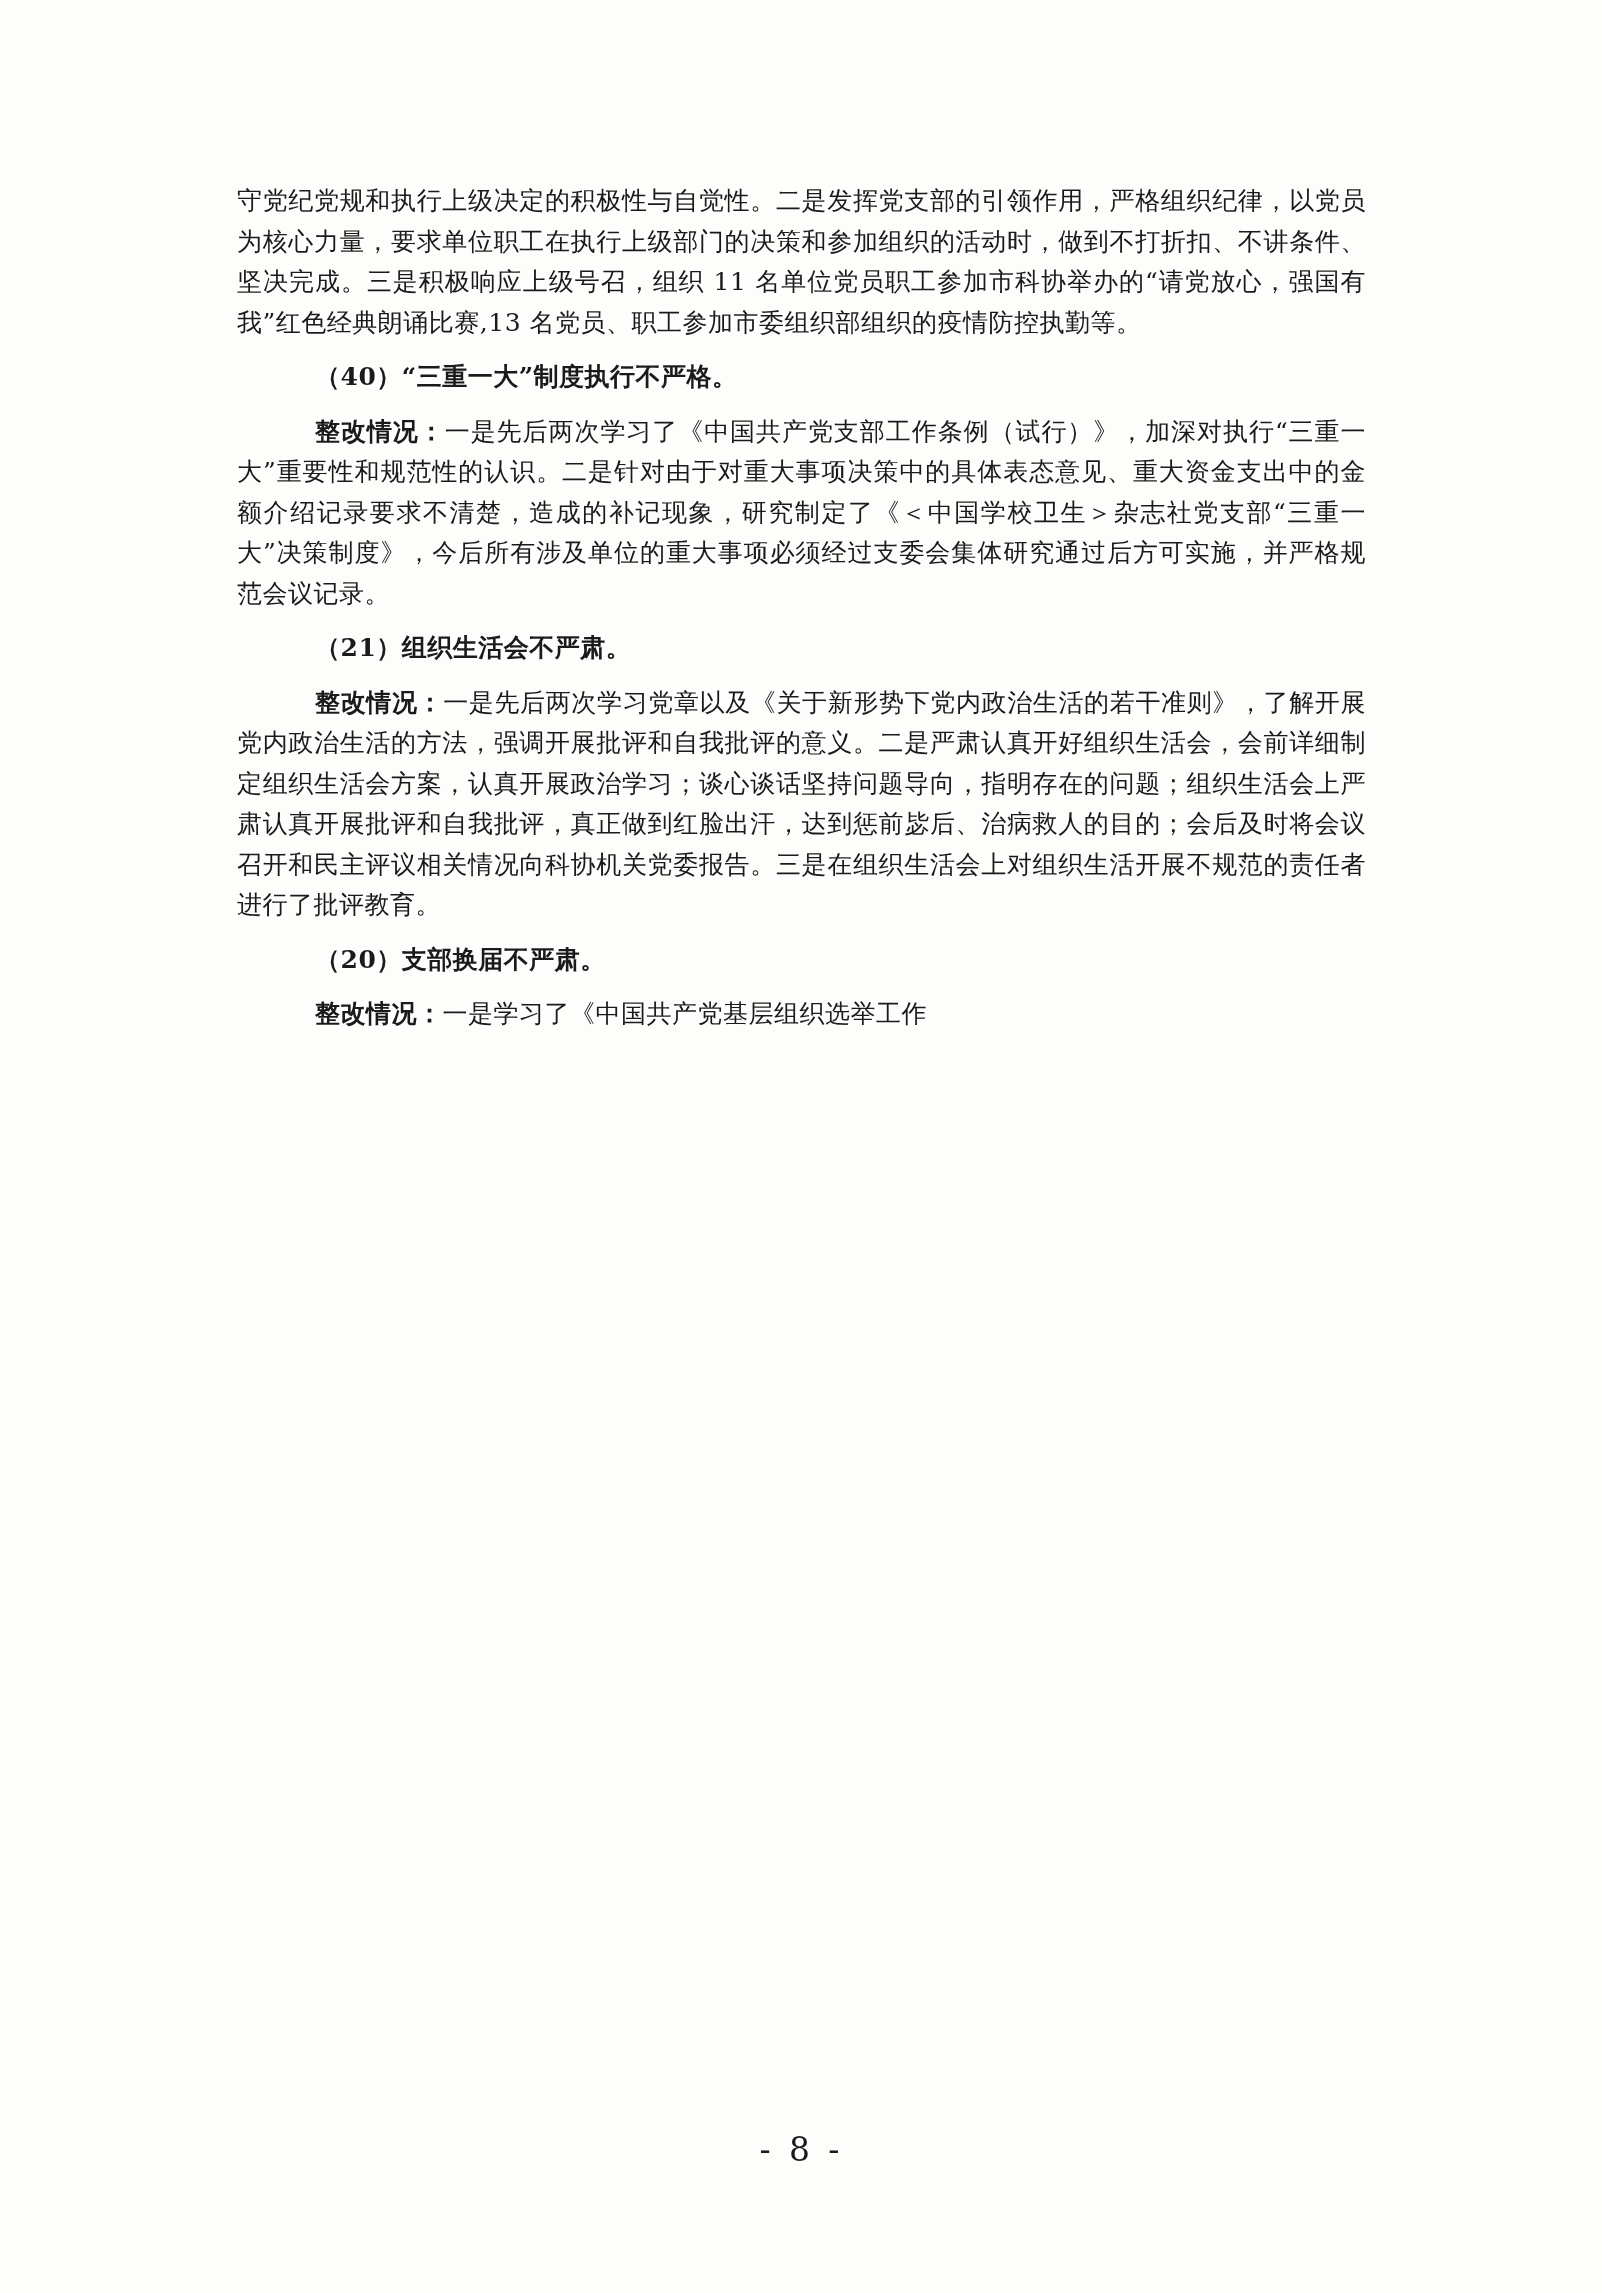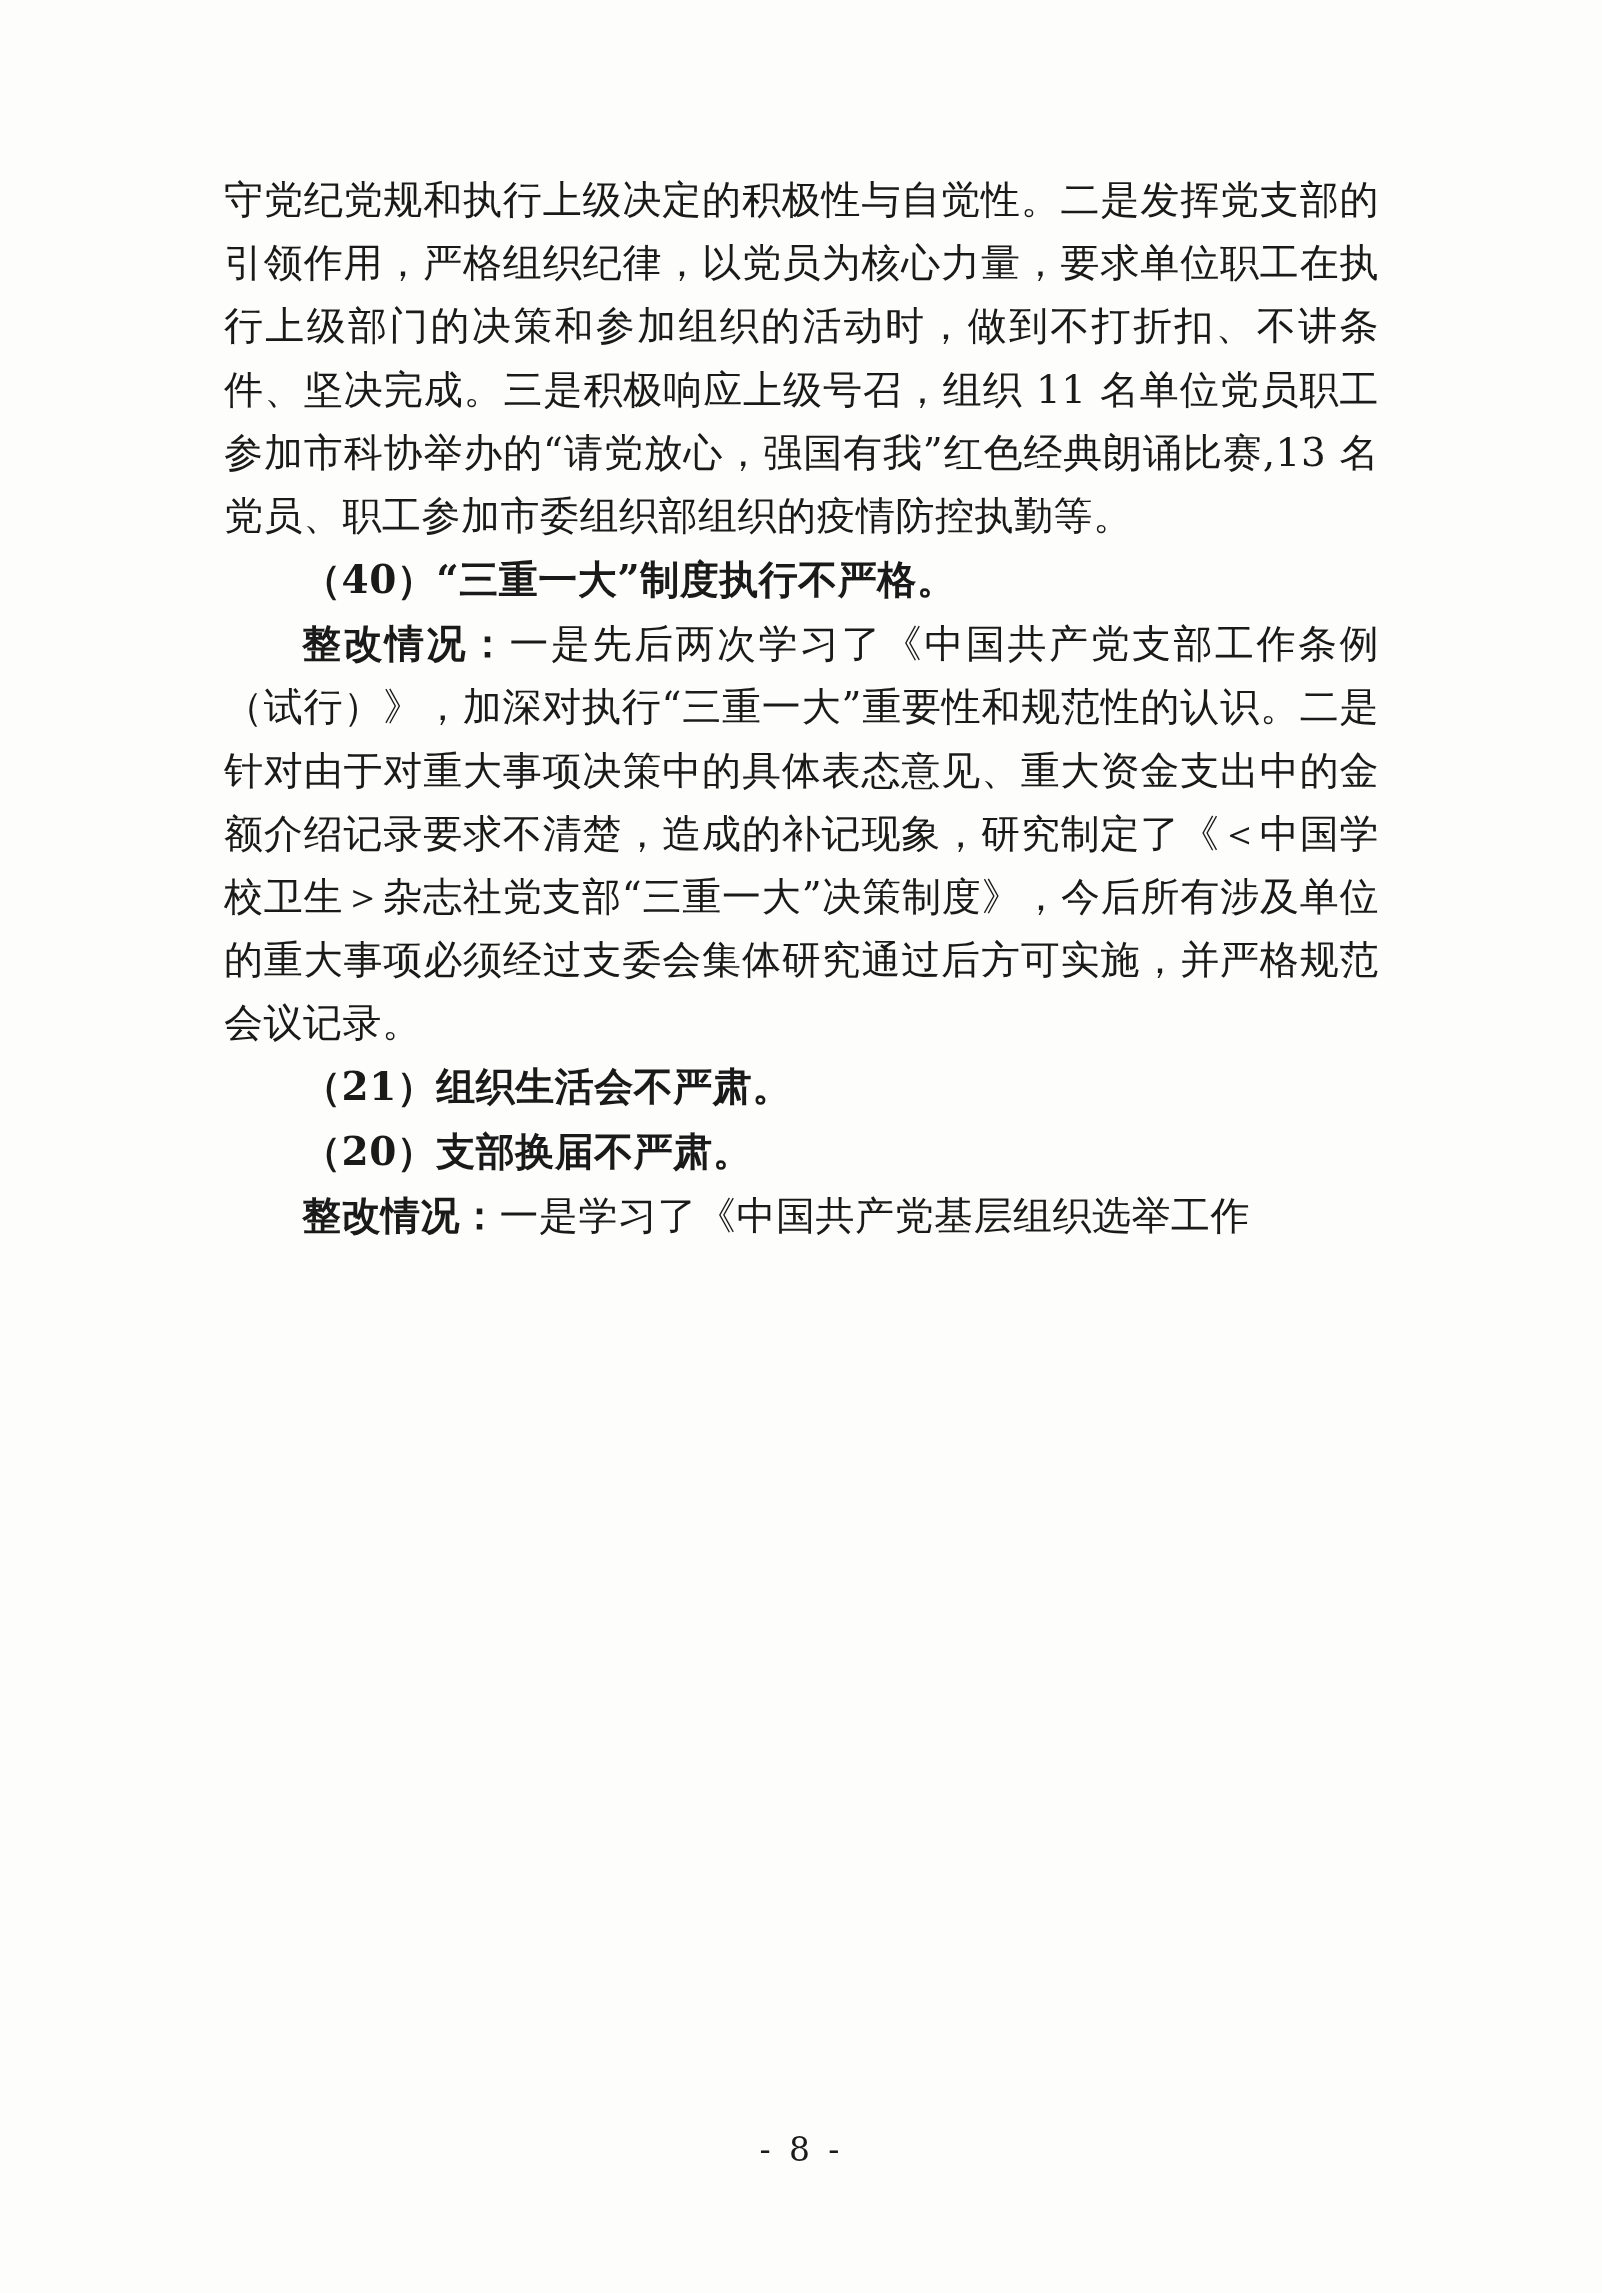--- a/index.html
+++ b/index.html
@@ -16,22 +16,22 @@
     font-family: "DejaVu Serif", "Liberation Serif", serif;
     overflow: hidden;
   }
   .content {
     position: absolute;
     left: 223px;
     top: 167px;
     width: 1157px;
   }
   p {
-    margin: 1px;
-    font-size: 39px;
+    margin: 14px;
+    font-size: 25px;
     line-height: 1.62;
     color: #1a1a1a;
     text-align: justify;
     text-justify: inter-ideograph;
     letter-spacing: 0.5px;
   }
   p.indent {
     text-indent: 78px;
   }
   p.heading {
@@ -61,20 +61,21 @@
   <div class="content">
 
     <p class="body">守党纪党规和执行上级决定的积极性与自觉性。二是发挥党支部的引领作用，严格组织纪律，以党员为核心力量，要求单位职工在执行上级部门的决策和参加组织的活动时，做到不打折扣、不讲条件、坚决完成。三是积极响应上级号召，组织 11 名单位党员职工参加市科协举办的“请党放心，强国有我”红色经典朗诵比赛,13 名党员、职工参加市委组织部组织的疫情防控执勤等。</p>
 
     <p class="heading">（40）“三重一大”制度执行不严格。</p>
 
     <p class="indent"><span class="lead">整改情况：</span><span>一是先后两次学习了《中国共产党支部工作条例（试行）》，加深对执行“三重一大”重要性和规范性的认识。二是针对由于对重大事项决策中的具体表态意见、重大资金支出中的金额介绍记录要求不清楚，造成的补记现象，研究制定了《＜中国学校卫生＞杂志社党支部“三重一大”决策制度》，今后所有涉及单位的重大事项必须经过支委会集体研究通过后方可实施，并严格规范会议记录。</span></p>
 
     <p class="heading">（21）组织生活会不严肃。</p>
 
+    <p class="indent"><span class="lead">整改情况：</span><span>一是先后两次学习党章以及《关于新形势下党内政治生活的若干准则》，了解开展党内政治生活的方法，强调开展批评和自我批评的意义。二是严肃认真开好组织生活会，会前详细制定组织生活会方案，认真开展政治学习；谈心谈话坚持问题导向，指明存在的问题；组织生活会上严肃认真开展批评和自我批评，真正做到红脸出汗，达到惩前毖后、治病救人的目的；会后及时将会议召开和民主评议相关情况向科协机关党委报告。三是在组织生活会上对组织生活开展不规范的责任者进行了批评教育。</span></p>
 
     <p class="heading">（20）支部换届不严肃。</p>
 
     <p class="indent"><span class="lead">整改情况：</span><span>一是学习了《中国共产党基层组织选举工作</span></p>
 
   </div>
 
   <div class="footer">- 8 -</div>
 </div>
 

